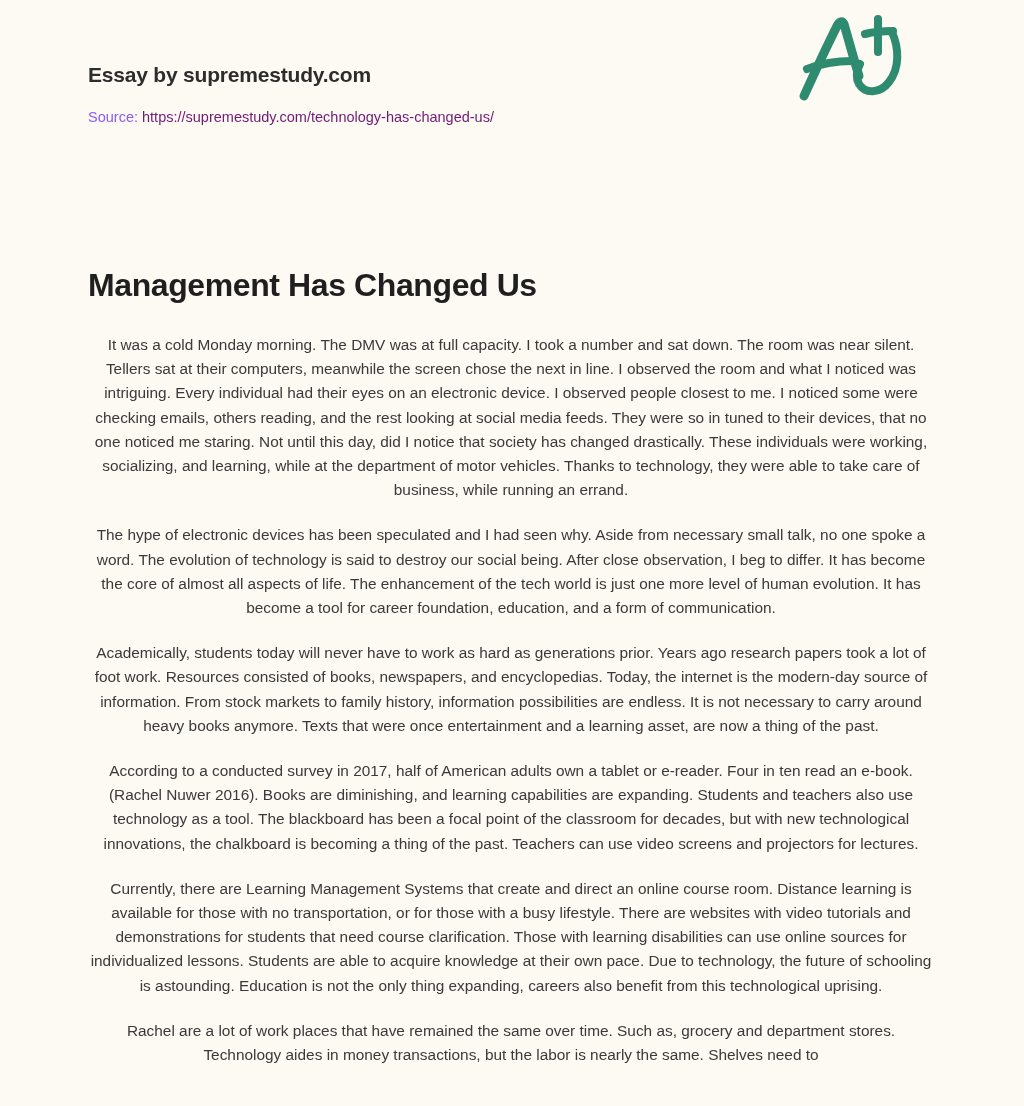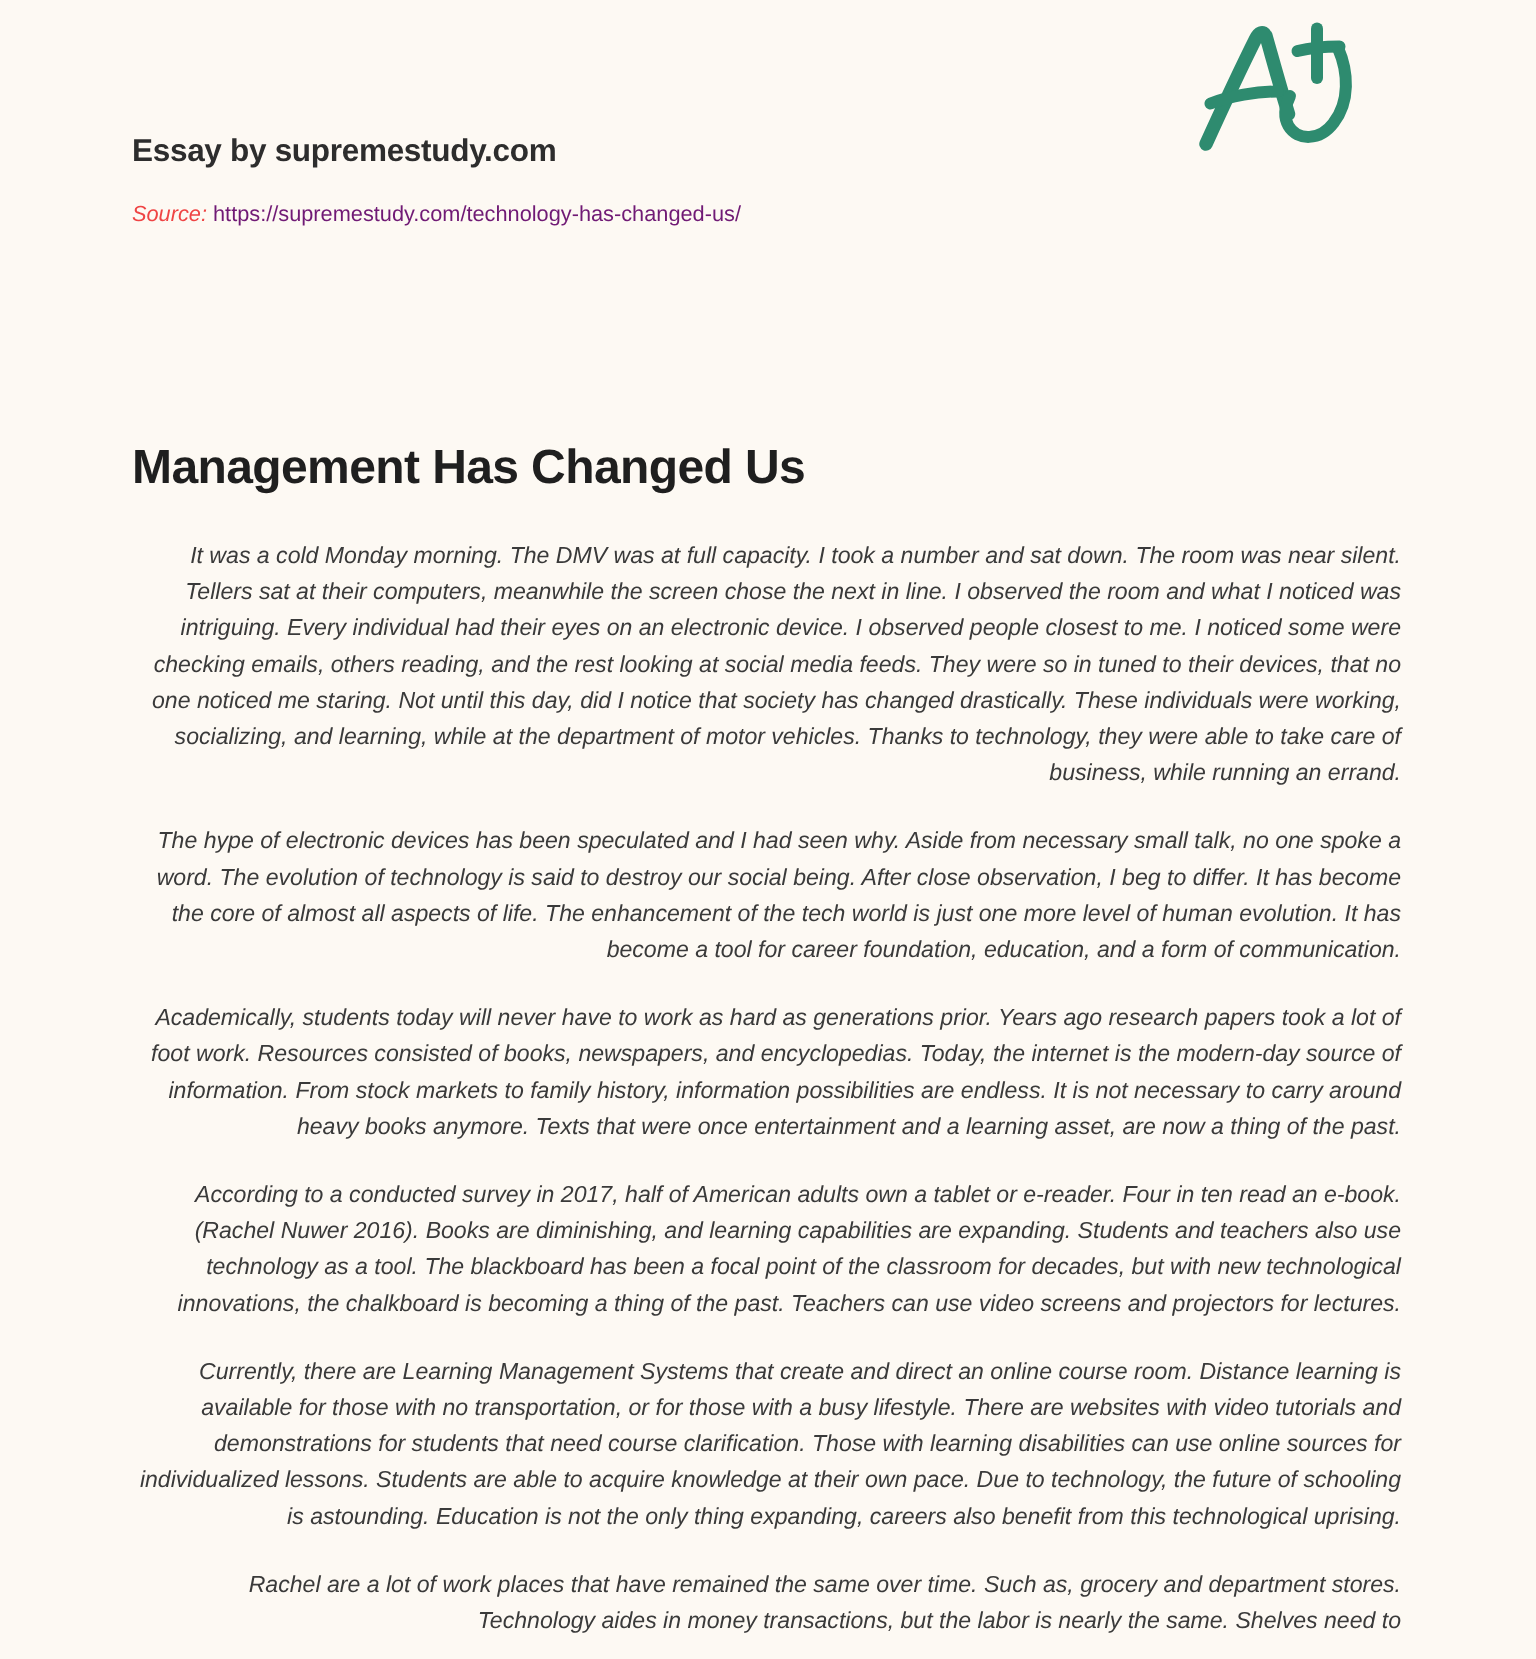--- a/index.html
+++ b/index.html
@@ -20,21 +20,21 @@
     width: 1024px;
     height: 1106px;
     box-sizing: border-box;
     padding: 0 88px;
     position: relative;
   }
 
   
   .header {
     position: relative;
-    padding-top: 88px;
+    padding-top: 62px;
     min-height: 110px;
   }
 
   .byline {
     font-size: 21px;
     font-weight: bold;
     letter-spacing: -0.2px;
     color: #2d2d2d;
     margin: 0;
     line-height: 1.2;
@@ -42,22 +42,21 @@
 
   .source-line {
     margin-top: 22px;
     font-size: 14.5px;
     line-height: 1.2;
     color: #8d8d8d;
     white-space: nowrap;
   }
 
   .source-label {
-    color: #ef4444;
-    font-style: italic;
+    color: #8b5cf6;
   }
 
   .source-url {
     color: #701a75;
     text-decoration: none;
   }
 
   
   .logo {
     position: absolute;
@@ -87,22 +86,21 @@
   .article {
     margin-top: 28px;
     width: 846px;
   }
 
   .article p {
     margin: 0 0 21px 0;
     font-size: 15.4px;
     line-height: 24.2px;
     color: #3a3a3a;
-    text-align: right;
-    font-style: italic;
+    text-align: center;
   }
   .article p:last-child {
     margin-bottom: 0;
   }
 </style>
 </head>
 <body>
 
 <div class="page">
 

